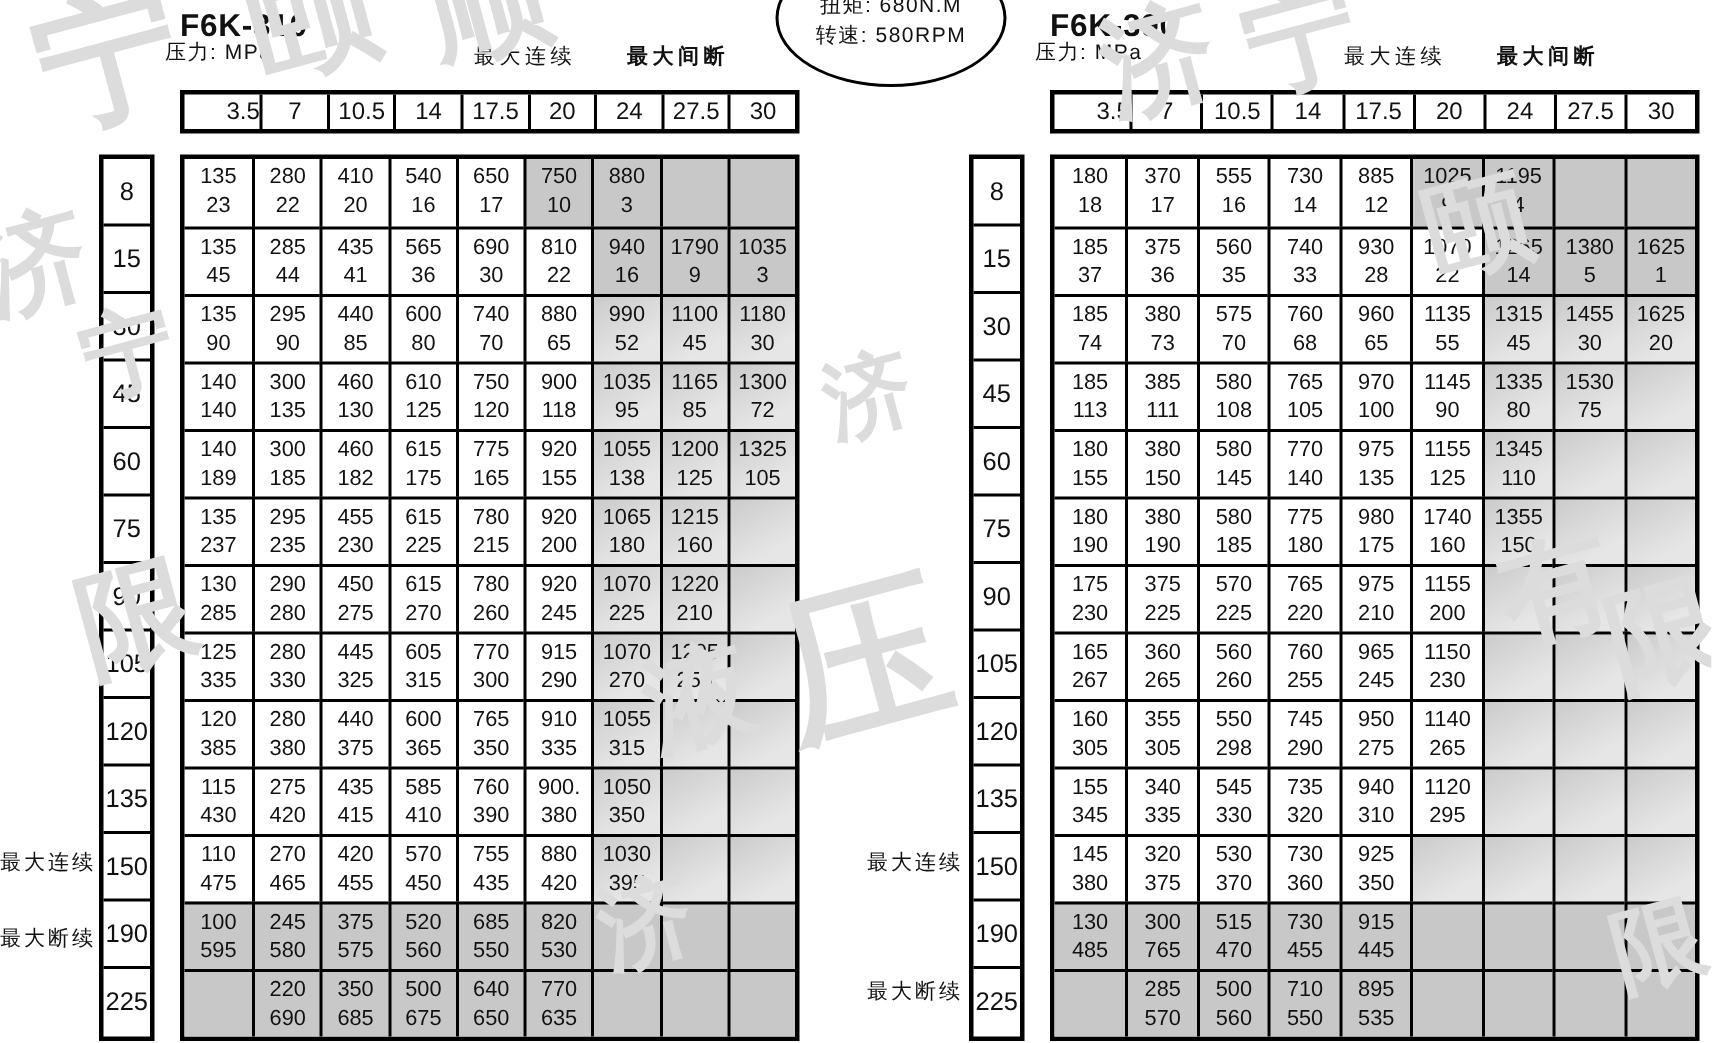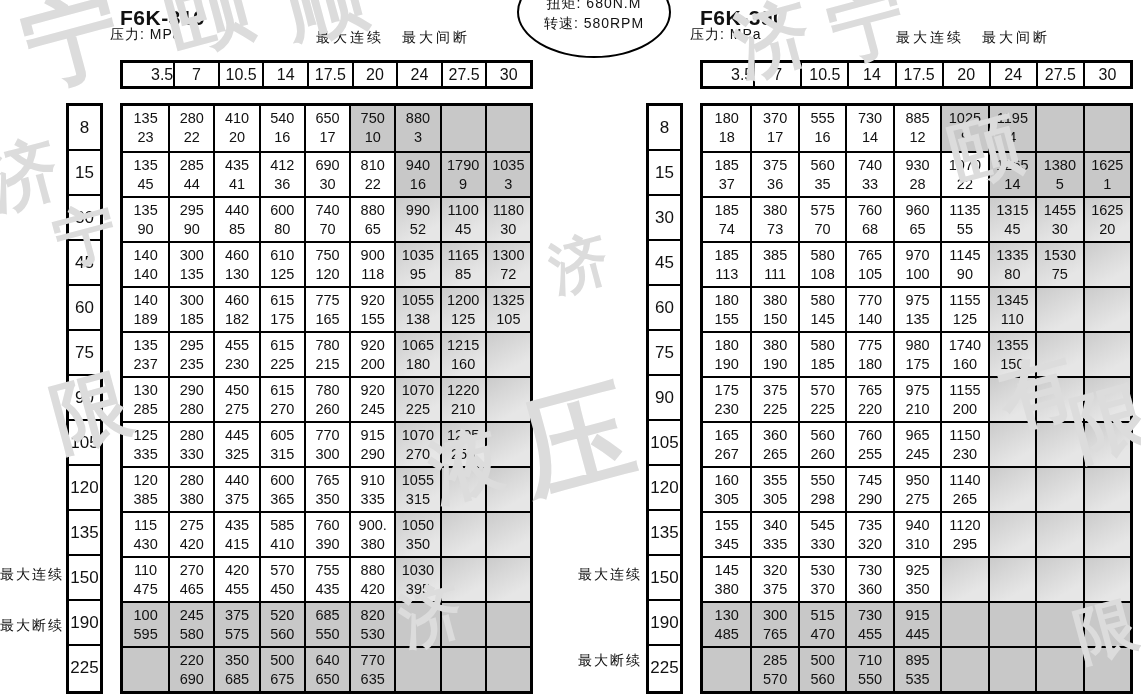--- a/index.html
+++ b/index.html
@@ -27,21 +27,21 @@
     font-size:14px; line-height:20px; letter-spacing:1px;
   }
   
   .block { position:absolute; top:0; height:695px; z-index:1; }
   #t0 { left:66px;  width:470px; }
   #t1 { left:646px; width:490px; }
   .t-title { position:absolute; left:54px; top:6px;  font-size:21px; font-weight:bold; letter-spacing:.5px; }
   .t-sub   { position:absolute; left:44px; top:26px; font-size:14px; letter-spacing:1px; }
   .leg { position:absolute; top:29px; font-size:14px; letter-spacing:3px; white-space:nowrap; }
   .leg.cont   { left:250px; }
-  .leg.interm { left:336px; }
+  .leg.interm { left:352px;font-weight:bold; }
   .header-row {
     position:absolute; left:54px; top:60px; height:29px;
     display:grid; grid-template-columns:repeat(9,1fr);
     border:3px solid #000; background:#fff;
   }
   #t0 .header-row, #t0 .body { width:413px; }
   #t1 .header-row, #t1 .body { width:433px; }
   .hcell {
     border-left:2px solid #000; text-align:center;
     font-size:16px; line-height:23px;
@@ -161,21 +161,21 @@
         </div>
         <div class="cell">
           <div>285</div>
           <div>44</div>
         </div>
         <div class="cell">
           <div>435</div>
           <div>41</div>
         </div>
         <div class="cell">
-          <div>412</div>
+          <div>565</div>
           <div>36</div>
         </div>
         <div class="cell">
           <div>690</div>
           <div>30</div>
         </div>
         <div class="cell">
           <div>810</div>
           <div>22</div>
         </div>

